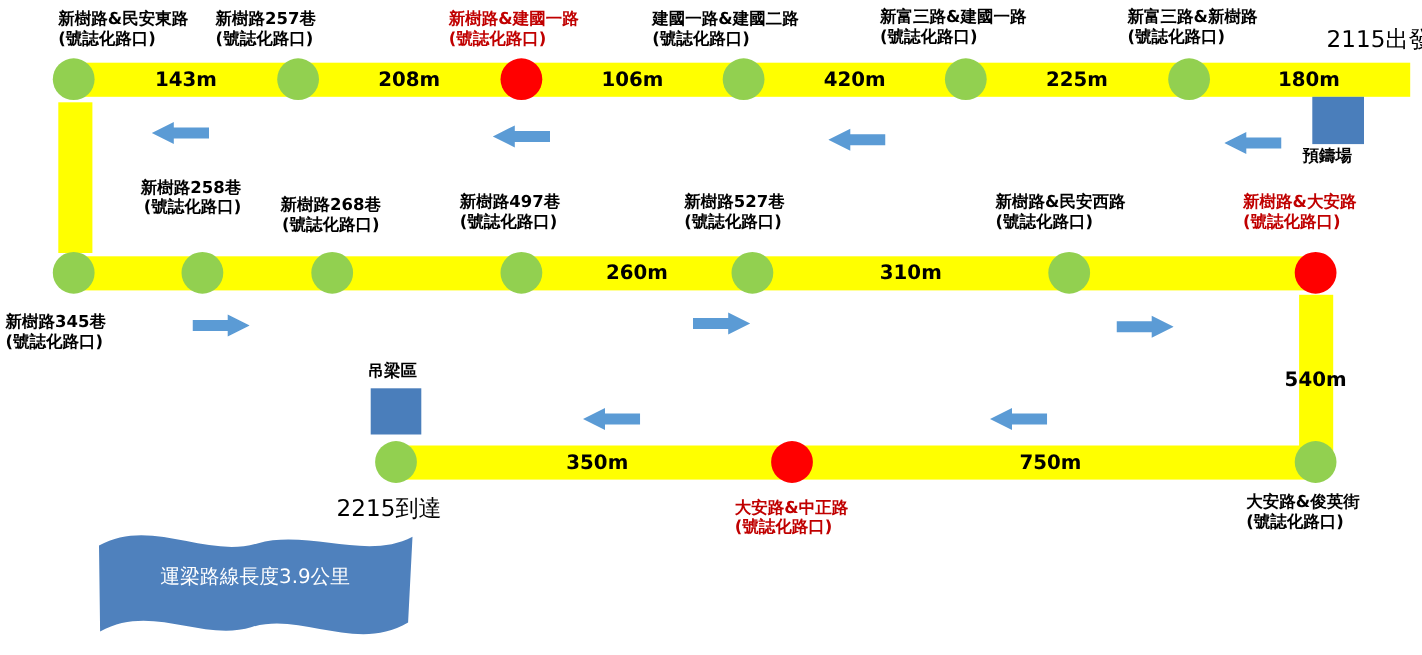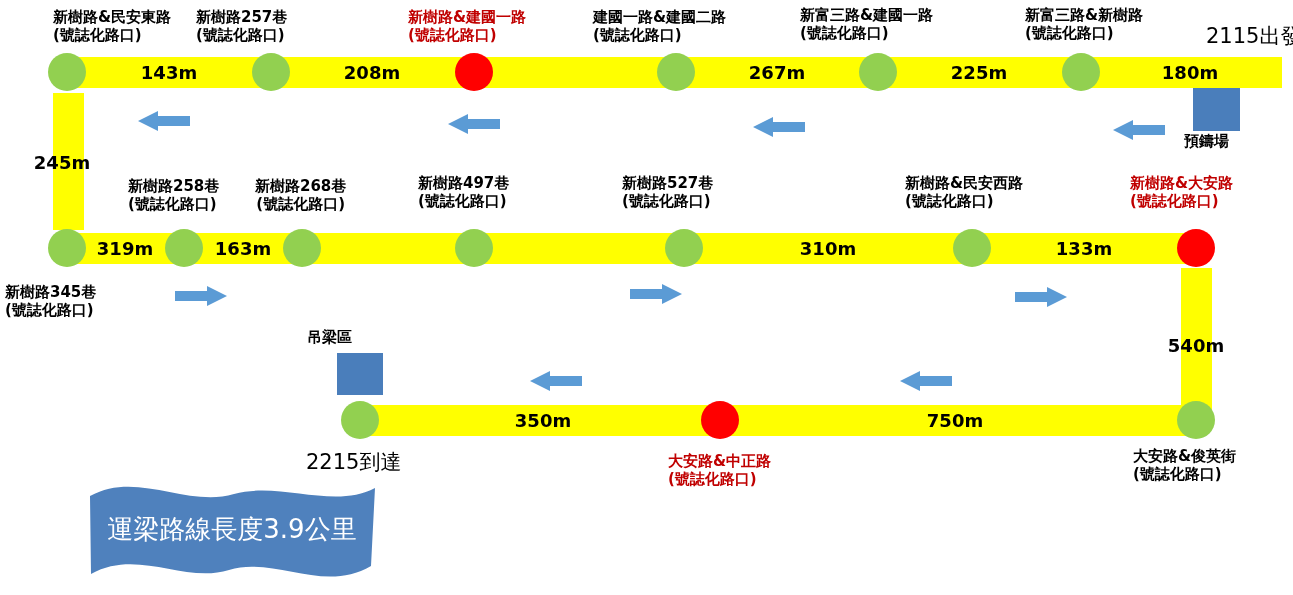--- a/index.html
+++ b/index.html
@@ -65,21 +65,21 @@
     z-index: 2;
   }
   #banner svg { position: absolute; left: 0; top: 0; }
   #banner-text {
     position: absolute;
     left: 0;
     right: 0;
     top: 40px;
     text-align: center;
     color: #ffffff;
-    font-size: 26px;
+    font-size: 18px;
     z-index: 3;
   }
 </style>
 </head>
 <body>
 
 <div id="diagram">
   <div id="banner">
     <svg width="300" height="120" viewBox="0 0 300 120">
       <path d="M 8 24 C 55 -2 105 36 152 22 C 198 9 252 38 293 16 L 289 94 C 242 122 192 84 147 98 C 102 112 56 76 9 102 Z" fill="#4F81BD"></path>
@@ -102,28 +102,26 @@
     <div class="node green" style="left: 283px; top: 229px;"></div>
     <div class="node green" style="left: 455px; top: 229px;"></div>
     <div class="node green" style="left: 665px; top: 229px;"></div>
     <div class="node green" style="left: 953px; top: 229px;"></div>
     <div class="node red" style="left: 1177px; top: 229px;"></div>
     <div class="node green" style="left: 341px; top: 401px;"></div>
     <div class="node red" style="left: 701px; top: 401px;"></div>
     <div class="node green" style="left: 1177px; top: 401px;"></div>
     <div class="distance" style="left: 119px; top: 57px;">143m</div>
     <div class="distance" style="left: 322px; top: 57px;">208m</div>
-    <div class="distance" style="left: 727px; top: 57px;">267m</div>
+    <div class="distance" style="left: 525px; top: 57px;">106m</div>
+    <div class="distance" style="left: 727px; top: 57px;">420m</div>
     <div class="distance" style="left: 929px; top: 57px;">225m</div>
     <div class="distance" style="left: 1140px; top: 57px;">180m</div>
-    <div class="distance" style="left: 12px; top: 147px;">245m</div>
-    <div class="distance" style="left: 75px; top: 233px;">319m</div>
-    <div class="distance" style="left: 193px; top: 233px;">163m</div>
+    <div class="distance" style="left: 529px; top: 233px;">260m</div>
     <div class="distance" style="left: 778px; top: 233px;">310m</div>
-    <div class="distance" style="left: 1034px; top: 233px;">133m</div>
     <div class="distance" style="left: 1146px; top: 330px;">540m</div>
     <div class="distance" style="left: 493px; top: 405px;">350m</div>
     <div class="distance" style="left: 905px; top: 405px;">750m</div>
     <div class="label" style="left: 5px; top: 8px; margin-left: 48px;">
       <div>新樹路&amp;民安東路</div>
       <div>(號誌化路口)</div>
     </div>
     <div class="label" style="left: 196px; top: 8px;">
       <div>新樹路257巷</div>
       <div>(號誌化路口)</div>
@@ -147,21 +145,21 @@
     <div class="label big" style="left: 1206px; top: 24px;">
       <div>2115出發</div>
     </div>
     <div class="label" style="left: 1184px; top: 132px;">
       <div>預鑄場</div>
     </div>
     <div class="label" style="left: 5px; top: 283px;">
       <div>新樹路345巷</div>
       <div>(號誌化路口)</div>
     </div>
-    <div class="label" style="left: 128px; top: 177px;">
+    <div class="label" style="left: 128px; top: 161px; text-align: right;">
       <div>新樹路258巷</div>
       <div>(號誌化路口)</div>
     </div>
     <div class="label" style="left: 255px; top: 177px; text-align: center;">
       <div>新樹路268巷</div>
       <div>(號誌化路口)</div>
     </div>
     <div class="label" style="left: 418px; top: 174px;">
       <div>新樹路497巷</div>
       <div>(號誌化路口)</div>
@@ -171,21 +169,21 @@
       <div>(號誌化路口)</div>
     </div>
     <div class="label" style="left: 905px; top: 174px;">
       <div>新樹路&amp;民安西路</div>
       <div>(號誌化路口)</div>
     </div>
     <div class="label red" style="left: 1130px; top: 174px;">
       <div>新樹路&amp;大安路</div>
       <div>(號誌化路口)</div>
     </div>
-    <div class="label" style="left: 307px; top: 328px; text-align: right;">
+    <div class="label" style="left: 334px; top: 328px; text-align: right;">
       <div>吊梁區</div>
     </div>
     <div class="label big" style="left: 306px; top: 450px;">
       <div>2215到達</div>
     </div>
     <div class="label red" style="left: 668px; top: 452px;">
       <div>大安路&amp;中正路</div>
       <div>(號誌化路口)</div>
     </div>
     <div class="label" style="left: 1133px; top: 447px;">

